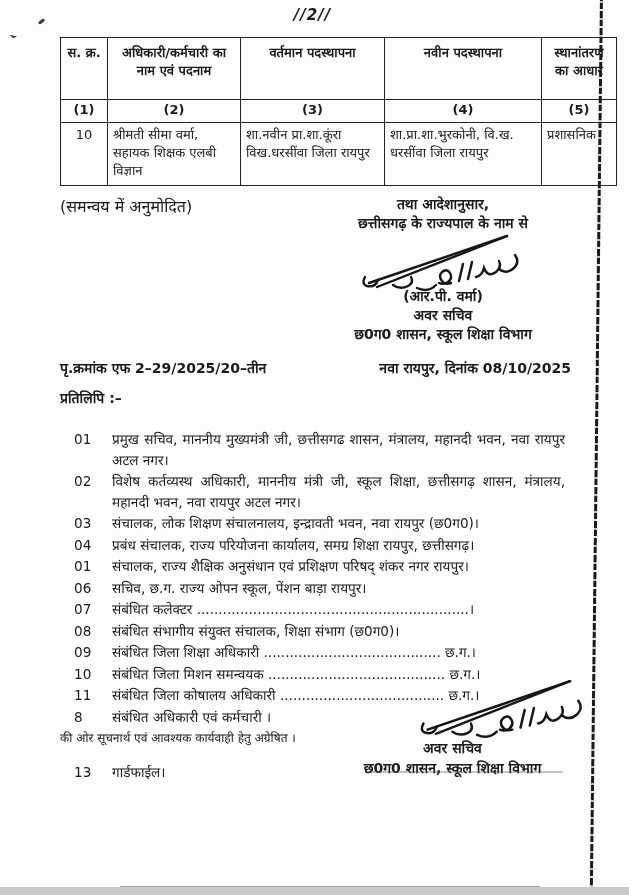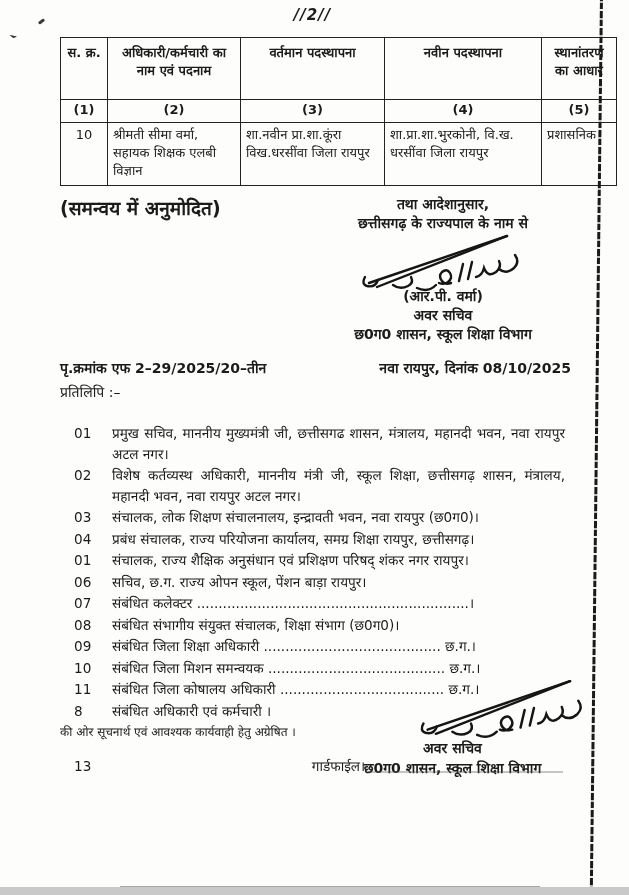--- a/index.html
+++ b/index.html
@@ -35,30 +35,30 @@
   table.order{border-collapse:collapse;width:501px;table-layout:fixed;}
   table.order td{border:1.6px solid #232323;padding:3px 5px;vertical-align:top;
     font-size:13px;line-height:18px;}
   table.order .hdr td{font-weight:bold;text-align:center;height:52px;padding-top:6px;}
   table.order .nums td{text-align:center;height:20px;font-weight:bold;padding:1px;}
   table.order .datarow td{height:56px;}
   .c1{width:36px;} .c2{width:122px;} .c3{width:133px;} .c4{width:146px;} .c5{width:64px;}
   .tc{text-align:center;}
 
   .below-table{display:flex;margin-top:9px;}
-  .approval{font-size:19px;font-weight:bold;white-space:nowrap;}
+  .approval{font-size:16px;font-weight:normal;white-space:nowrap;}
   .authority{margin-left:auto;width:260px;text-align:center;font-size:14px;
     line-height:19px;font-weight:bold;margin-right:-8px;}
   .sig{display:block;margin:-2px auto -6px auto;}
   .auth-name{font-size:14px;}
 
   .refline{display:flex;margin-top:14px;font-size:14px;font-weight:bold;}
   .refnum{white-space:nowrap;}
   .refdate{margin-left:auto;white-space:nowrap;margin-right:-6px;}
-  .copylabel{font-size:14px;font-weight:normal;margin-top:5px;}
+  .copylabel{font-size:14px;font-weight:bold;margin-top:11px;}
 
   .copies{margin-top:22px;padding-left:14px;}
   .copyrow{display:flex;font-size:13.6px;line-height:20.5px;margin-bottom:1px;}
   .copyno{width:26px;flex:0 0 26px;}
   .copytxt{flex:1;padding-left:12px;text-align:justify;}
   .fwdnote{font-size:12px;line-height:20.5px;margin-top:1px;}
   .guard{margin-top:13px;}
 
   .footer-sig{position:absolute;left:0;top:0;width:629px;height:0;}
   .sig2{position:absolute;left:415px;top:676px;}
@@ -189,21 +189,21 @@
         <span class="copyno">8</span>
         <span class="copytxt">संबंधित अधिकारी एवं कर्मचारी ।</span>
       </div>
     </div>
 
     <div class="fwdnote">की ओर सूचनार्थ एवं आवश्यक कार्यवाही हेतु अग्रेषित ।</div>
 
     <div class="copies guard">
       <div class="copyrow">
         <span class="copyno">13</span>
-        <span class="copytxt" style="text-align:center">गार्डफाईल।</span>
+        <span class="copytxt" style="text-align:left">गार्डफाईल।</span>
       </div>
     </div>
 
   </div>
 
   <div class="footer-sig">
     <svg class="sig2" width="178" height="64" viewBox="0 0 172 62">
       <use href="#sig-scribble"></use>
     </svg>
     <div class="footer-block">

